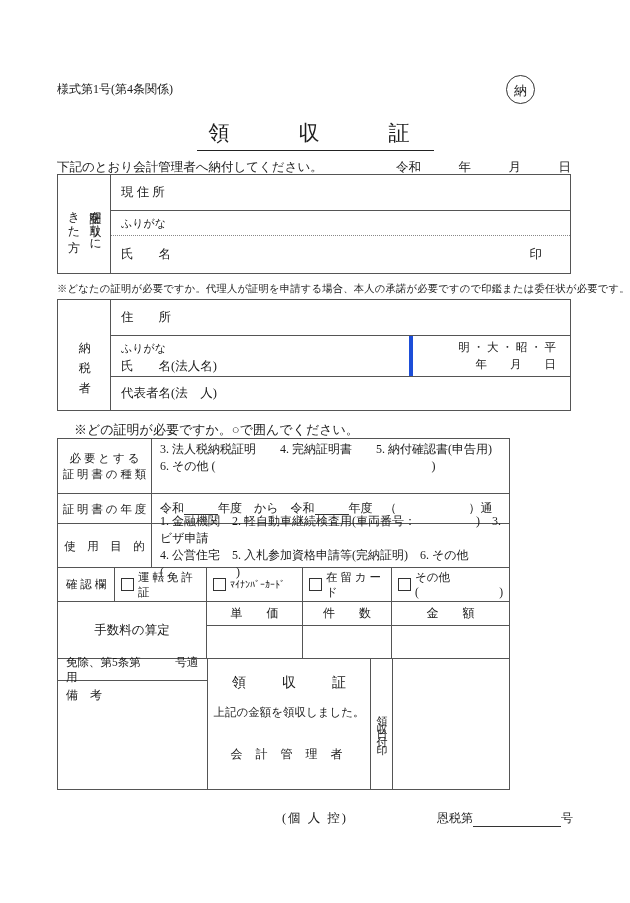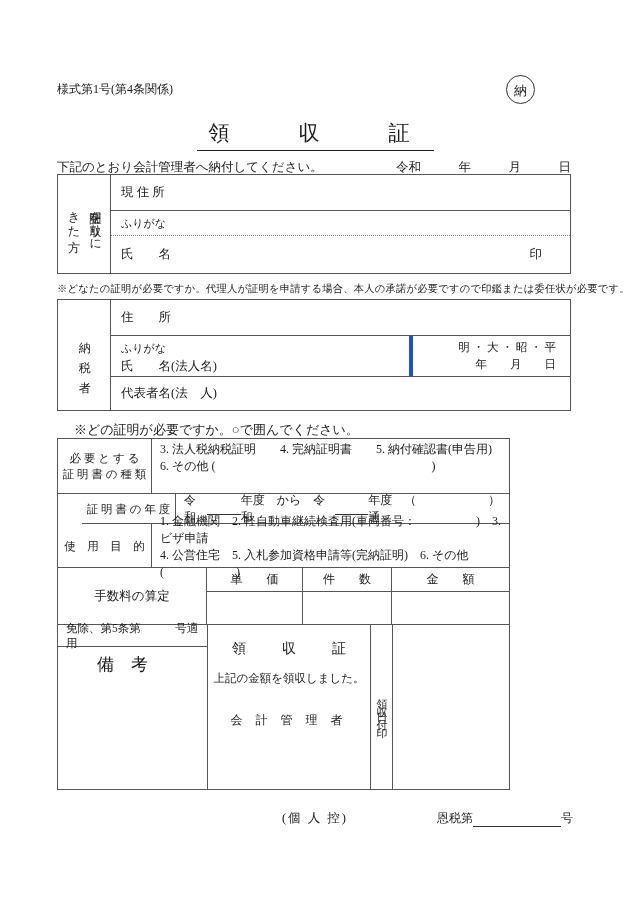--- a/index.html
+++ b/index.html
@@ -51,40 +51,40 @@
   .r2-name{height:41px;display:flex;}
   .r2-name .left{flex:1;padding:3px 0 0 10px;font-size:12.5px;line-height:18px;}
   .r2-name .left .kana{font-size:11px;display:block;}
   .r2-era{width:161px;border-left:4px solid #1d4ed8;padding:3px 14px 0 0;
           text-align:right;font-size:11.5px;line-height:17px;}
   .r2-rep{flex:1;display:flex;align-items:center;padding-left:10px;font-size:12.5px;}
   
   .t3{left:57px;top:438px;width:453px;height:352px;display:flex;flex-direction:column;}
   .sec{display:flex;box-sizing:border-box;}
   .secA{height:55px;}
-  .secB{height:30px;margin-left:24px;}
+  .secB{height:30px;}
   .secC{height:44px;}
   .secD{height:34px;}
   .hd{width:94px;display:flex;align-items:center;justify-content:center;
       text-align:center;font-size:11.5px;line-height:16px;}
   .bodytxt{flex:1;padding:2px 0 0 8px;font-size:12px;line-height:17px;}
   .cent{display:flex;align-items:center;}
   .cb-cell{display:flex;align-items:center;font-size:11.5px;padding-left:6px;}
   .cb-cell.small{font-size:10px;}
   .checkbox{display:inline-block;width:11px;height:11px;border:1px solid #333;
             margin-right:4px;flex:0 0 auto;background:#fff;}
   .c-head{width:57px;display:flex;align-items:center;justify-content:center;font-size:11.5px;}
   .w1{width:92px;} .w2{width:96px;} .w3{width:89px;} .wlast{flex:1;}
   .secE{height:56px;display:grid;grid-template-columns:149px 96px 89px 1fr;grid-template-rows:24px 1fr;}
   .fee-head{grid-row:1 / span 2;display:flex;align-items:center;justify-content:center;font-size:12.5px;}
   .fee-col{display:flex;align-items:center;justify-content:center;font-size:12px;}
   .secFG{flex:1;display:flex;}
   .fg-left{width:149px;display:flex;flex-direction:column;}
   .exemption{height:22px;display:flex;align-items:center;padding-left:8px;font-size:11.5px;}
-  .remarks{flex:1;padding:6px 0 0 8px;font-size:17px;margin-left:31px;}
+  .remarks{flex:1;padding:6px 0 0 8px;font-size:12px;}
   .receipt{width:163px;display:flex;flex-direction:column;align-items:center;text-align:center;}
   .receipt .rtitle{font-size:14px;letter-spacing:11px;padding-left:11px;margin-top:15px;}
   .receipt .rstmt{font-size:11.5px;margin-top:13px;}
   .receipt .rsigner{font-size:12px;letter-spacing:5px;margin-top:26px;}
   .stamp-col{width:22px;display:flex;align-items:center;justify-content:center;}
   .stamp-col .v{writing-mode:vertical-rl;text-orientation:upright;font-size:11px;letter-spacing:7px;}
   .stamp-area{flex:1;}
   
   .blank{display:inline-block;border-bottom:1px solid #333;height:12px;vertical-align:baseline;}
   .blank.w34{width:34px;} .blank.w88{width:88px;}
@@ -174,20 +174,39 @@
   <div class="sec secC bb">
     <div class="cell hd br">使　用　目　的</div>
     <div class="cell bodytxt cent">
       <div>
         <div>1. 金融機関　2. 軽自動車継続検査用(車両番号：　　　　　)　3. ビザ申請</div>
         <div>4. 公営住宅　5. 入札参加資格申請等(完納証明)　6. その他(　　　　　　)</div>
       </div>
     </div>
   </div>
 
+  <div class="sec secD bb">
+    <div class="cell c-head br">確 認 欄</div>
+    <div class="cell cb-cell br w1">
+      <span class="checkbox"></span>
+      <span>運 転 免 許 証</span>
+    </div>
+    <div class="cell cb-cell small br w2">
+      <span class="checkbox"></span>
+      <span>ﾏｲﾅﾝﾊﾞｰｶｰﾄﾞ</span>
+    </div>
+    <div class="cell cb-cell br w3">
+      <span class="checkbox"></span>
+      <span>在 留 カ ー ド</span>
+    </div>
+    <div class="cell cb-cell wlast">
+      <span class="checkbox"></span>
+      <span>その他(　　　　　　　)</span>
+    </div>
+  </div>
 
   <div class="secE bb">
     <div class="cell fee-head br">手数料の算定</div>
     <div class="cell fee-col br bb">単　　価</div>
     <div class="cell fee-col br bb">件　　数</div>
     <div class="cell fee-col bb">金　　額</div>
     <div class="cell br"></div>
     <div class="cell br"></div>
     <div class="cell"></div>
   </div>

